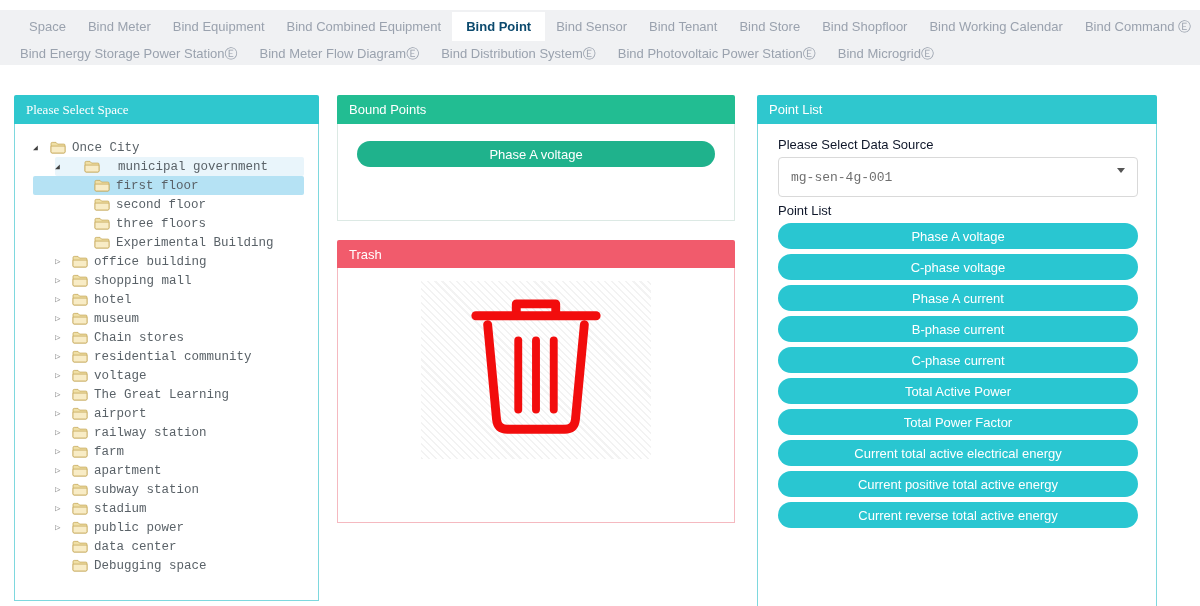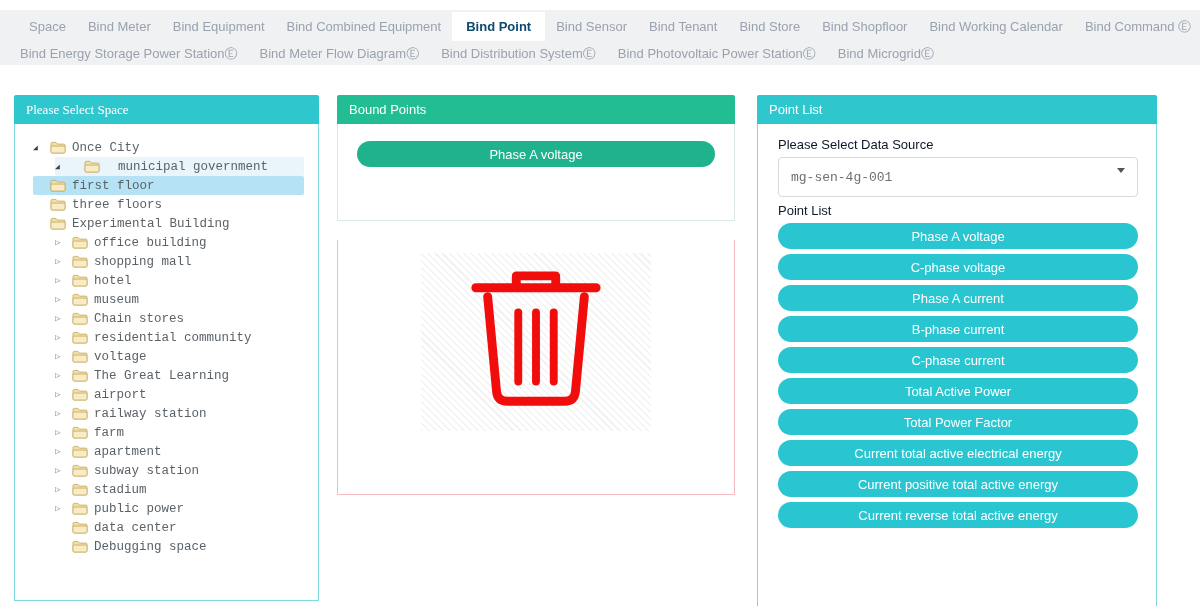--- a/index.html
+++ b/index.html
@@ -27,21 +27,21 @@
     color:#fff; font-size:13px; border-radius:2px 2px 0 0;
   }
   .panel-body { border:1px solid; border-top:none; background:#fff; }
 
   
   #panel-space { left:14px; top:95px; width:305px; }
   #panel-space .panel-header { background:#2fc7ce;font-family:Liberation Serif, serif; }
   #panel-space .panel-body { height:477px; border-color:#7ed8de; padding:14px 14px 0 18px; }
   .tree-row { display:flex; align-items:center; height:19px; font-size:12.5px; color:#5a6268; cursor:pointer; border-radius:2px; }
   .tree-row.depth-1 { padding-left:22px; }
-  .tree-row.depth-2 { }
+  .tree-row.depth-2 { padding-left:44px; }
   .anchor { display:flex; align-items:center; flex:1; height:19px; border-radius:2px; overflow:hidden;font-family:Liberation Mono, monospace; }
   .twisty { width:17px; flex:0 0 17px; line-height:19px; }
   .arrow-expanded  .twisty::before { content:"\25E2"; font-size:8px; color:#3f3f3f; }
   .arrow-collapsed .twisty::before { content:"\25B7"; font-size:9px; color:#8f8f8f; }
   .folder { flex:0 0 16px; margin-right:6px; height:13px; }
   .tree-row.state-hover .anchor { background:#e9f5fb;gap:12px; }
   .tree-row.state-selected { background:#b5e2f4; }
   .tree-label { white-space:nowrap; }
 
   
@@ -195,20 +195,32 @@
           <span class="folder">
             <svg width="16" height="13" viewBox="0 0 16 13">
               <path d="M1 2.6 Q1 1.4 2.2 1.4 H6 L7.6 3.1 H13.9 Q15 3.1 15 4.2 V10.8 Q15 12 13.8 12 H2.2 Q1 12 1 10.8 Z" fill="#efdfa6" stroke="#c7a95b" stroke-width="0.8"></path>
               <path d="M1 5.1 H15 V10.8 Q15 12 13.8 12 H2.2 Q1 12 1 10.8 Z" fill="#f8ecc6" stroke="#c7a95b" stroke-width="0.8"></path>
             </svg>
           </span>
           <span class="tree-label">first floor</span>
         </div>
       </div>
 
+      <div class="tree-row depth-2 arrow-none">
+        <div class="anchor">
+          <span class="twisty"></span>
+          <span class="folder">
+            <svg width="16" height="13" viewBox="0 0 16 13">
+              <path d="M1 2.6 Q1 1.4 2.2 1.4 H6 L7.6 3.1 H13.9 Q15 3.1 15 4.2 V10.8 Q15 12 13.8 12 H2.2 Q1 12 1 10.8 Z" fill="#efdfa6" stroke="#c7a95b" stroke-width="0.8"></path>
+              <path d="M1 5.1 H15 V10.8 Q15 12 13.8 12 H2.2 Q1 12 1 10.8 Z" fill="#f8ecc6" stroke="#c7a95b" stroke-width="0.8"></path>
+            </svg>
+          </span>
+          <span class="tree-label">second floor</span>
+        </div>
+      </div>
 
       <div class="tree-row depth-2 arrow-none">
         <div class="anchor">
           <span class="twisty"></span>
           <span class="folder">
             <svg width="16" height="13" viewBox="0 0 16 13">
               <path d="M1 2.6 Q1 1.4 2.2 1.4 H6 L7.6 3.1 H13.9 Q15 3.1 15 4.2 V10.8 Q15 12 13.8 12 H2.2 Q1 12 1 10.8 Z" fill="#efdfa6" stroke="#c7a95b" stroke-width="0.8"></path>
               <path d="M1 5.1 H15 V10.8 Q15 12 13.8 12 H2.2 Q1 12 1 10.8 Z" fill="#f8ecc6" stroke="#c7a95b" stroke-width="0.8"></path>
             </svg>
           </span>
@@ -455,20 +467,21 @@
 
 <div class="panel" id="panel-bound">
   <div class="panel-header">Bound Points</div>
   <div class="panel-body">
 
       <div class="pill">Phase A voltage</div>
     </div>
 </div>
 
 <div class="panel" id="panel-trash">
+  <div class="panel-header">Trash</div>
   <div class="panel-body">
     <div class="hatch">
       <svg width="134" height="146" viewBox="0 0 134 148" fill="none" stroke="#f20d0d" stroke-linecap="round" stroke-linejoin="round">
         <path d="M47 17 V7 H87 V17" stroke-width="9"></path>
         <path d="M6 19 H128" stroke-width="9"></path>
         <path d="M18 28 L27 124 Q28 134 38 134 H96 Q106 134 107 124 L116 28" stroke-width="9"></path>
         <path d="M49 44 V114" stroke-width="8"></path>
         <path d="M67 44 V114" stroke-width="8"></path>
         <path d="M85 44 V114" stroke-width="8"></path>
       </svg>

